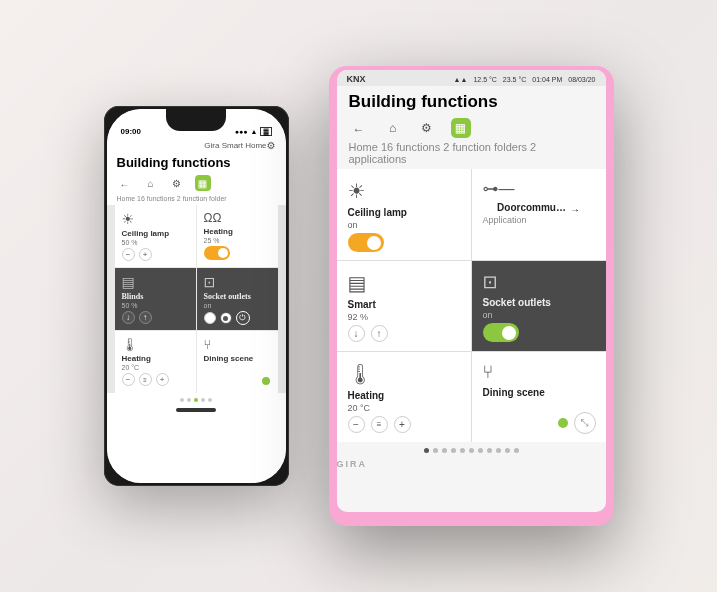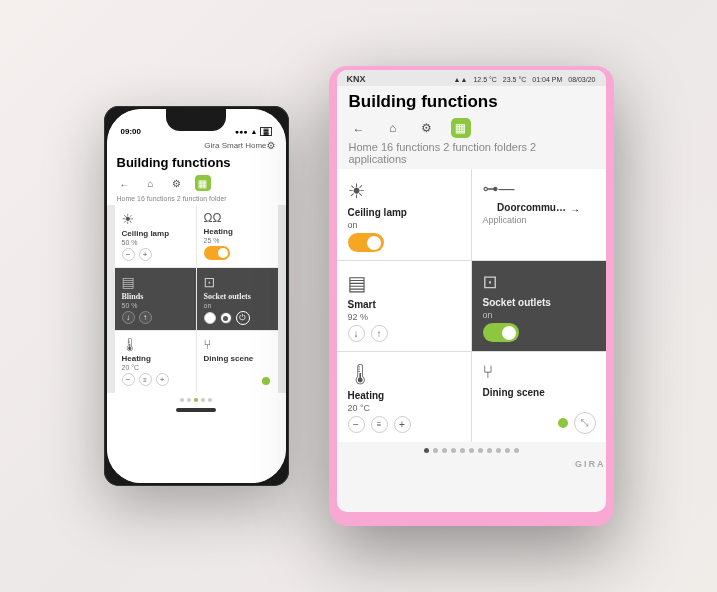--- a/index.html
+++ b/index.html
@@ -403,21 +403,21 @@
       padding: 6px 0 3px;
     }
     .tablet-dot-row span {
       width: 5px;
       height: 5px;
       border-radius: 50%;
       background: #bbb;
     }
     .tablet-dot-row span.active { background: #555; }
     .tablet-brand {
-      text-align: right;
+      text-align: left;
       font-size: 9px;
       font-weight: 700;
       letter-spacing: 2px;
       color: #aaa;
       padding: 3px 0 0;
     }
     .arrow-icon {
       display: inline-block;
       font-size: 10px;
     }

